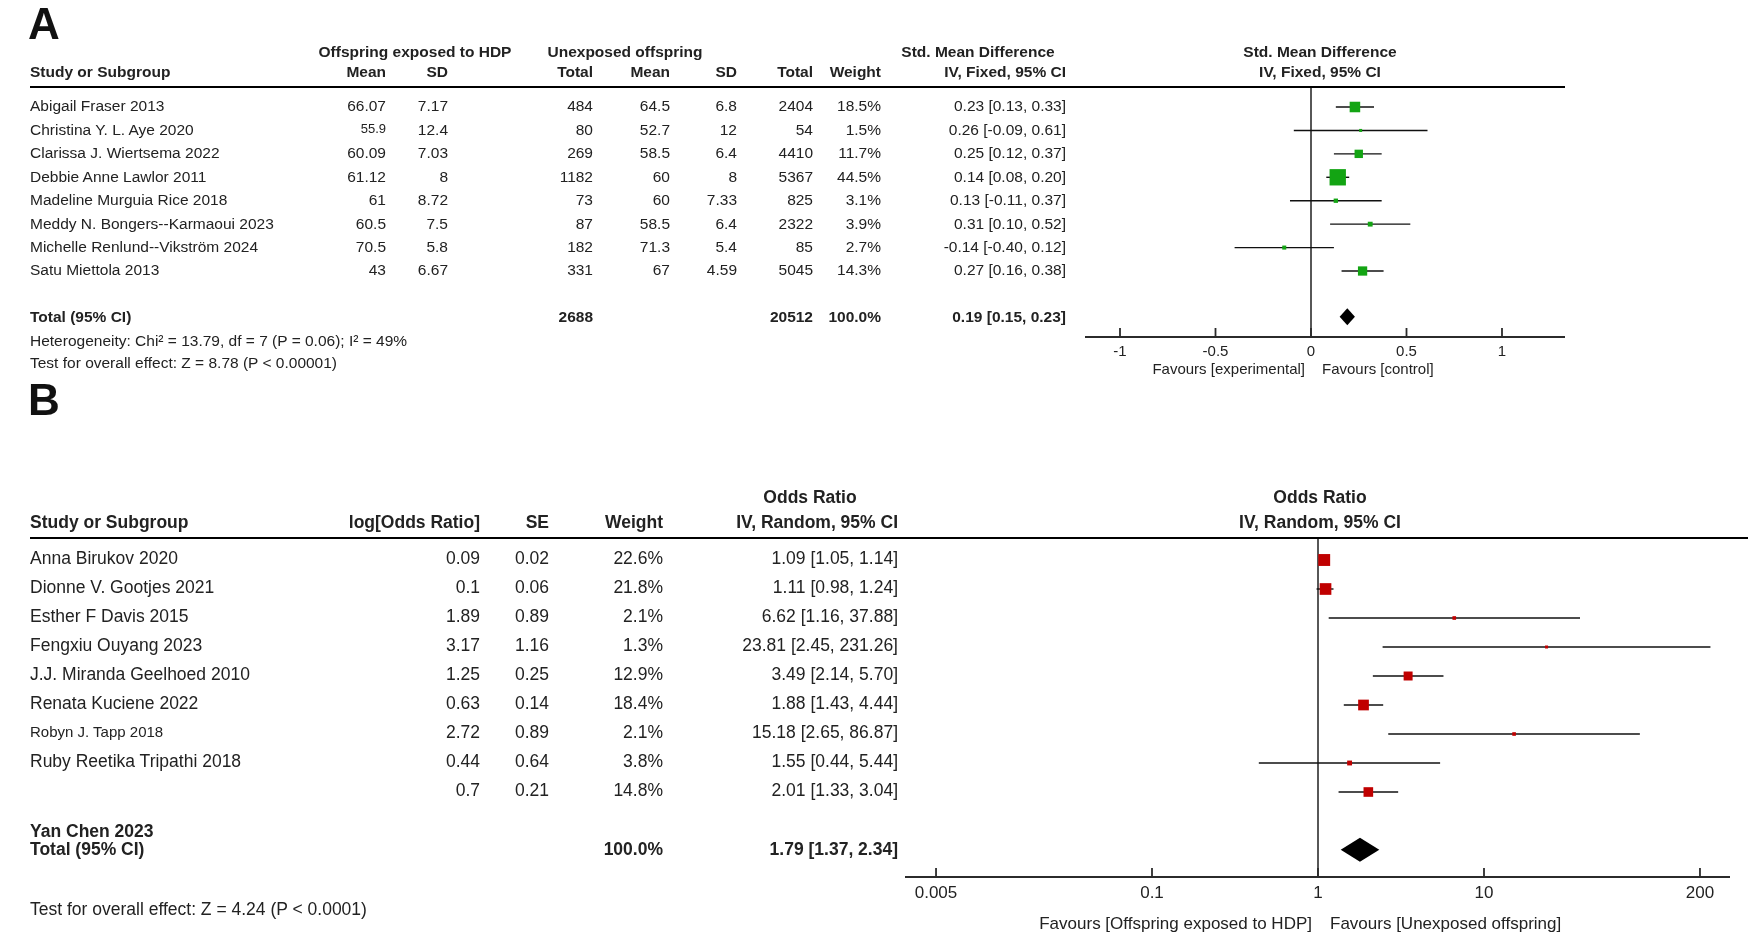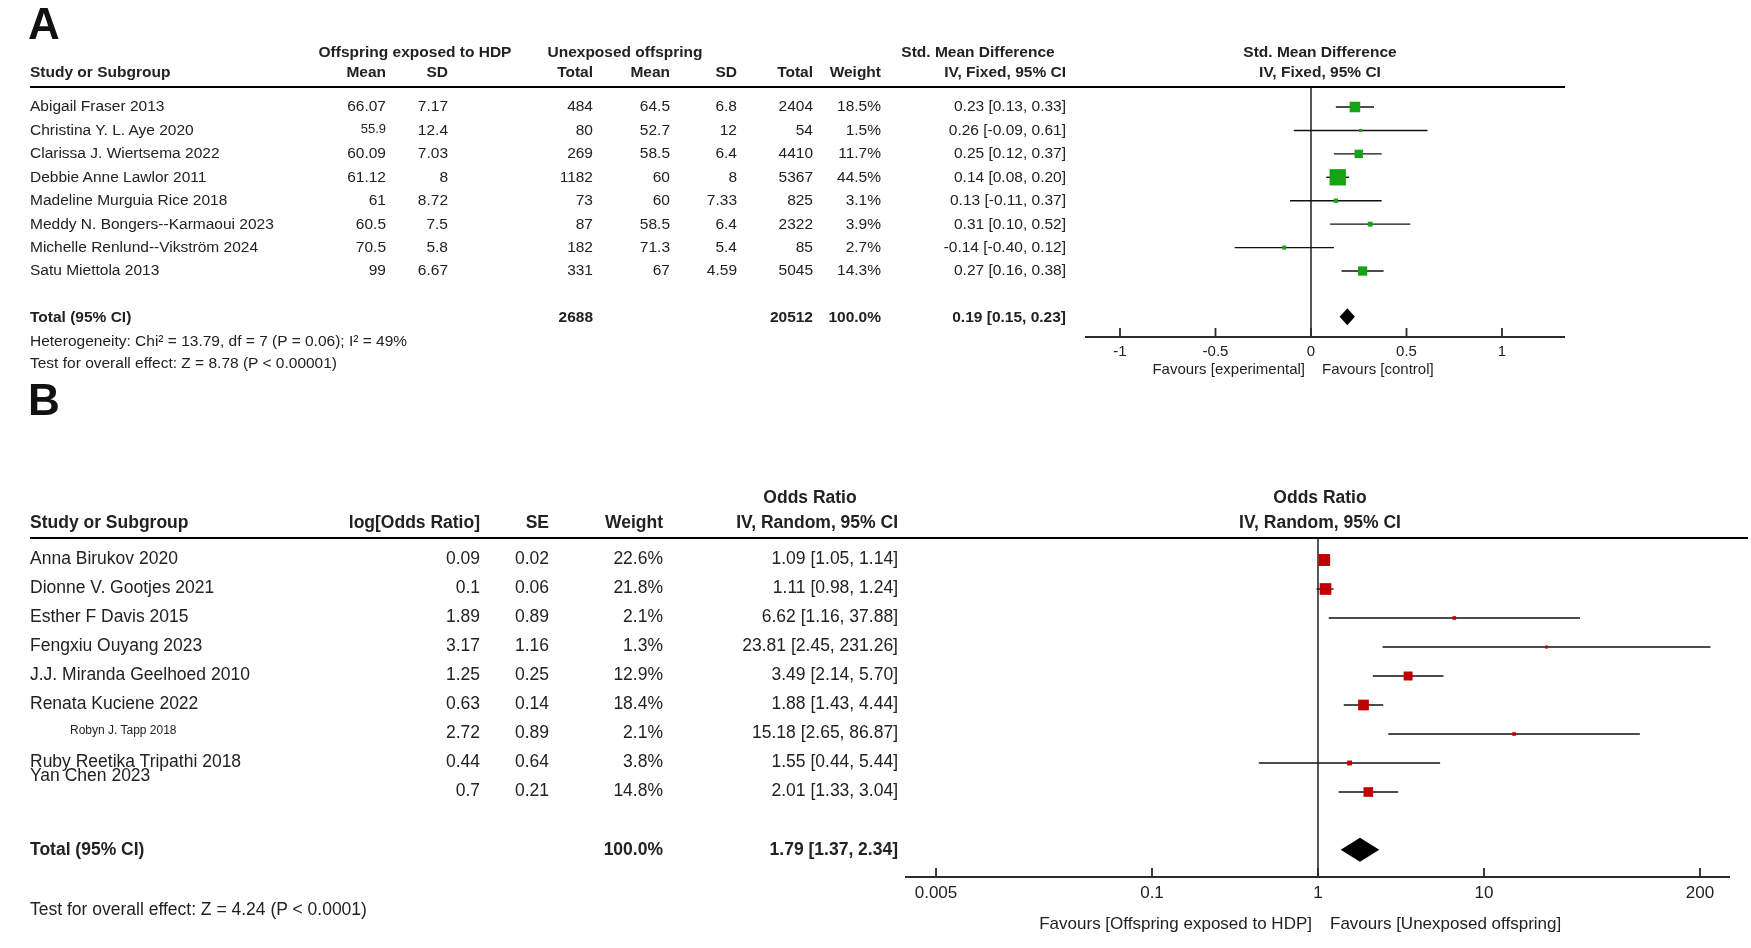--- a/index.html
+++ b/index.html
@@ -151,21 +151,21 @@
     <div class="cell" style="font-size: 15.5px; top: 239.055px; left: 30px;">Michelle Renlund--Vikström 2024</div>
     <div class="cell" style="font-size: 15.5px; top: 239.055px; right: 1365px; text-align: right;">70.5</div>
     <div class="cell" style="font-size: 15.5px; top: 239.055px; right: 1303px; text-align: right;">5.8</div>
     <div class="cell" style="font-size: 15.5px; top: 239.055px; right: 1158px; text-align: right;">182</div>
     <div class="cell" style="font-size: 15.5px; top: 239.055px; right: 1081px; text-align: right;">71.3</div>
     <div class="cell" style="font-size: 15.5px; top: 239.055px; right: 1014px; text-align: right;">5.4</div>
     <div class="cell" style="font-size: 15.5px; top: 239.055px; right: 938px; text-align: right;">85</div>
     <div class="cell" style="font-size: 15.5px; top: 239.055px; right: 870px; text-align: right;">2.7%</div>
     <div class="cell" style="font-size: 15.5px; top: 239.055px; right: 685px; text-align: right;">-0.14 [-0.40, 0.12]</div>
     <div class="cell" style="font-size: 15.5px; top: 262.485px; left: 30px;">Satu Miettola 2013</div>
-    <div class="cell" style="font-size: 15.5px; top: 262.485px; right: 1365px; text-align: right;">99</div>
+    <div class="cell" style="font-size: 15.5px; top: 262.485px; right: 1365px; text-align: right;">43</div>
     <div class="cell" style="font-size: 15.5px; top: 262.485px; right: 1303px; text-align: right;">6.67</div>
     <div class="cell" style="font-size: 15.5px; top: 262.485px; right: 1158px; text-align: right;">331</div>
     <div class="cell" style="font-size: 15.5px; top: 262.485px; right: 1081px; text-align: right;">67</div>
     <div class="cell" style="font-size: 15.5px; top: 262.485px; right: 1014px; text-align: right;">4.59</div>
     <div class="cell" style="font-size: 15.5px; top: 262.485px; right: 938px; text-align: right;">5045</div>
     <div class="cell" style="font-size: 15.5px; top: 262.485px; right: 870px; text-align: right;">14.3%</div>
     <div class="cell" style="font-size: 15.5px; top: 262.485px; right: 685px; text-align: right;">0.27 [0.16, 0.38]</div>
     <div class="cell bold" style="font-size: 15.5px; top: 309px; left: 30px;">Total (95% CI)</div>
     <div class="cell bold" style="font-size: 15.5px; top: 309px; right: 1158px; text-align: right;">2688</div>
     <div class="cell bold" style="font-size: 15.5px; top: 309px; right: 938px; text-align: right;">20512</div>
@@ -212,31 +212,31 @@
     <div class="cell" style="font-size: 17.5px; top: 666.375px; left: 30px;">J.J. Miranda Geelhoed 2010</div>
     <div class="cell" style="font-size: 17.5px; top: 666.375px; right: 1271px; text-align: right;">1.25</div>
     <div class="cell" style="font-size: 17.5px; top: 666.375px; right: 1202px; text-align: right;">0.25</div>
     <div class="cell" style="font-size: 17.5px; top: 666.375px; right: 1088px; text-align: right;">12.9%</div>
     <div class="cell" style="font-size: 17.5px; top: 666.375px; right: 853px; text-align: center;">3.49 [2.14, 5.70]</div>
     <div class="cell" style="font-size: 17.5px; top: 695.375px; left: 30px;">Renata Kuciene 2022</div>
     <div class="cell" style="font-size: 17.5px; top: 695.375px; right: 1271px; text-align: right;">0.63</div>
     <div class="cell" style="font-size: 17.5px; top: 695.375px; right: 1202px; text-align: right;">0.14</div>
     <div class="cell" style="font-size: 17.5px; top: 695.375px; right: 1088px; text-align: right;">18.4%</div>
     <div class="cell" style="font-size: 17.5px; top: 695.375px; right: 853px; text-align: right;">1.88 [1.43, 4.44]</div>
-    <div class="cell" style="font-size: 12px; top: 724.375px; left: 30px; margin-left: 40px;">Robyn J. Tapp 2018</div>
+    <div class="cell" style="font-size: 15px; top: 724.375px; left: 30px;">Robyn J. Tapp 2018</div>
     <div class="cell" style="font-size: 17.5px; top: 724.375px; right: 1271px; text-align: right;">2.72</div>
     <div class="cell" style="font-size: 17.5px; top: 724.375px; right: 1202px; text-align: right;">0.89</div>
     <div class="cell" style="font-size: 17.5px; top: 724.375px; right: 1088px; text-align: right;">2.1%</div>
     <div class="cell" style="font-size: 17.5px; top: 724.375px; right: 853px; text-align: right;">15.18 [2.65, 86.87]</div>
     <div class="cell" style="font-size: 17.5px; top: 753.375px; left: 30px;">Ruby Reetika Tripathi 2018</div>
     <div class="cell" style="font-size: 17.5px; top: 753.375px; right: 1271px; text-align: right;">0.44</div>
     <div class="cell" style="font-size: 17.5px; top: 753.375px; right: 1202px; text-align: right;">0.64</div>
     <div class="cell" style="font-size: 17.5px; top: 753.375px; right: 1088px; text-align: right;">3.8%</div>
     <div class="cell" style="font-size: 17.5px; top: 753.375px; right: 853px; text-align: right;">1.55 [0.44, 5.44]</div>
-    <div class="cell" style="font-size: 17.5px; top: 767px; left: 30px;">Yan Chen 2023</div>
+    <div class="cell" style="font-size: 17.5px; top: 823px; left: 30px; font-weight: bold;">Yan Chen 2023</div>
     <div class="cell" style="font-size: 17.5px; top: 782.375px; right: 1271px; text-align: right;">0.7</div>
     <div class="cell" style="font-size: 17.5px; top: 782.375px; right: 1202px; text-align: right;">0.21</div>
     <div class="cell" style="font-size: 17.5px; top: 782.375px; right: 1088px; text-align: right;">14.8%</div>
     <div class="cell" style="font-size: 17.5px; top: 782.375px; right: 853px; text-align: right;">2.01 [1.33, 3.04]</div>
     <div class="cell bold" style="font-size: 17.5px; top: 841px; left: 30px;">Total (95% CI)</div>
     <div class="cell bold" style="font-size: 17.5px; top: 841px; right: 1088px; text-align: right;">100.0%</div>
     <div class="cell bold" style="font-size: 17.5px; top: 841px; right: 853px; text-align: right;">1.79 [1.37, 2.34]</div>
     <div class="cell" style="font-size: 17.5px; top: 901px; left: 30px;">Test for overall effect: Z = 4.24 (P &lt; 0.0001)</div>
   </div>
 

